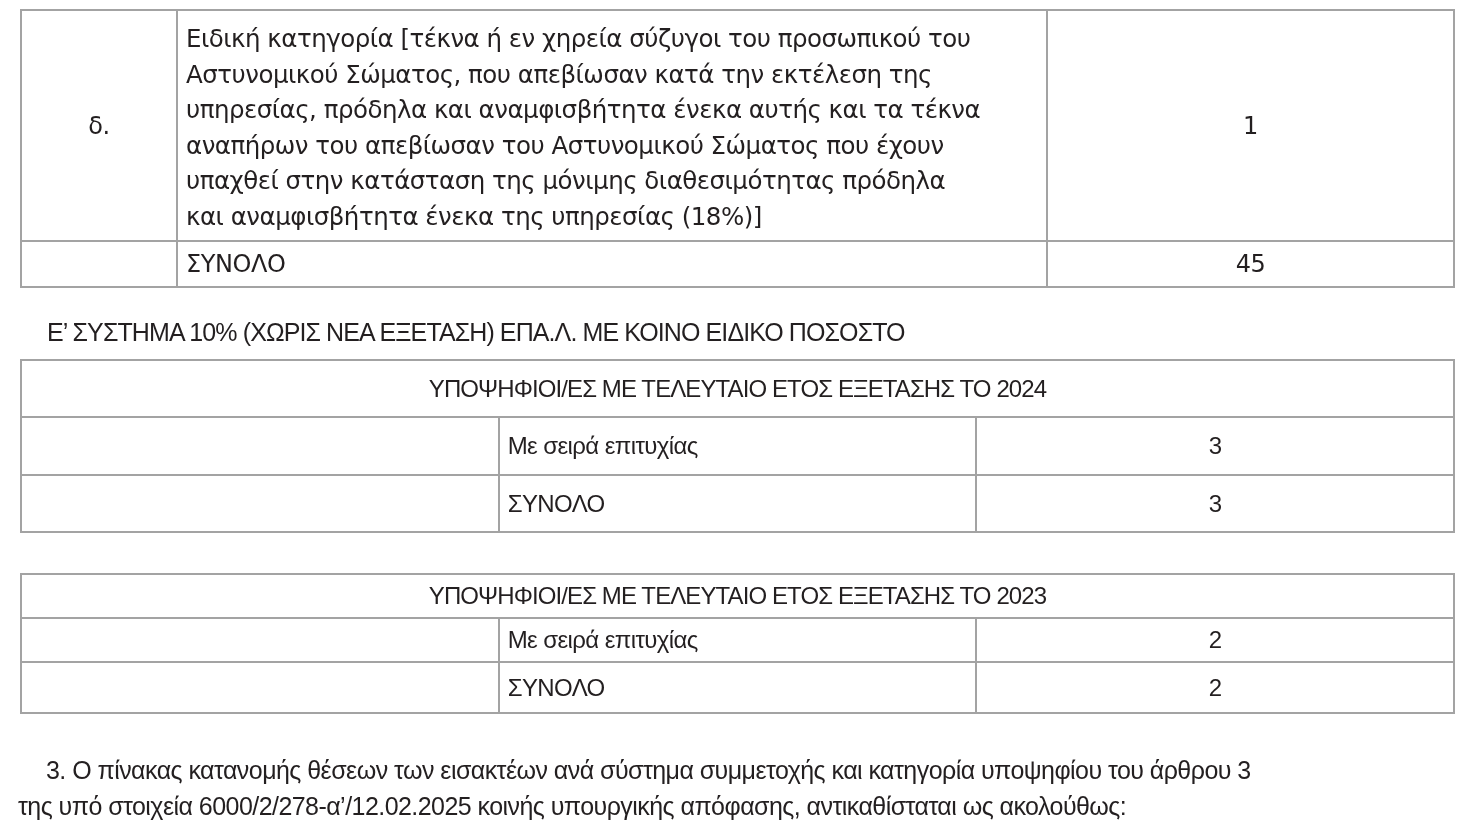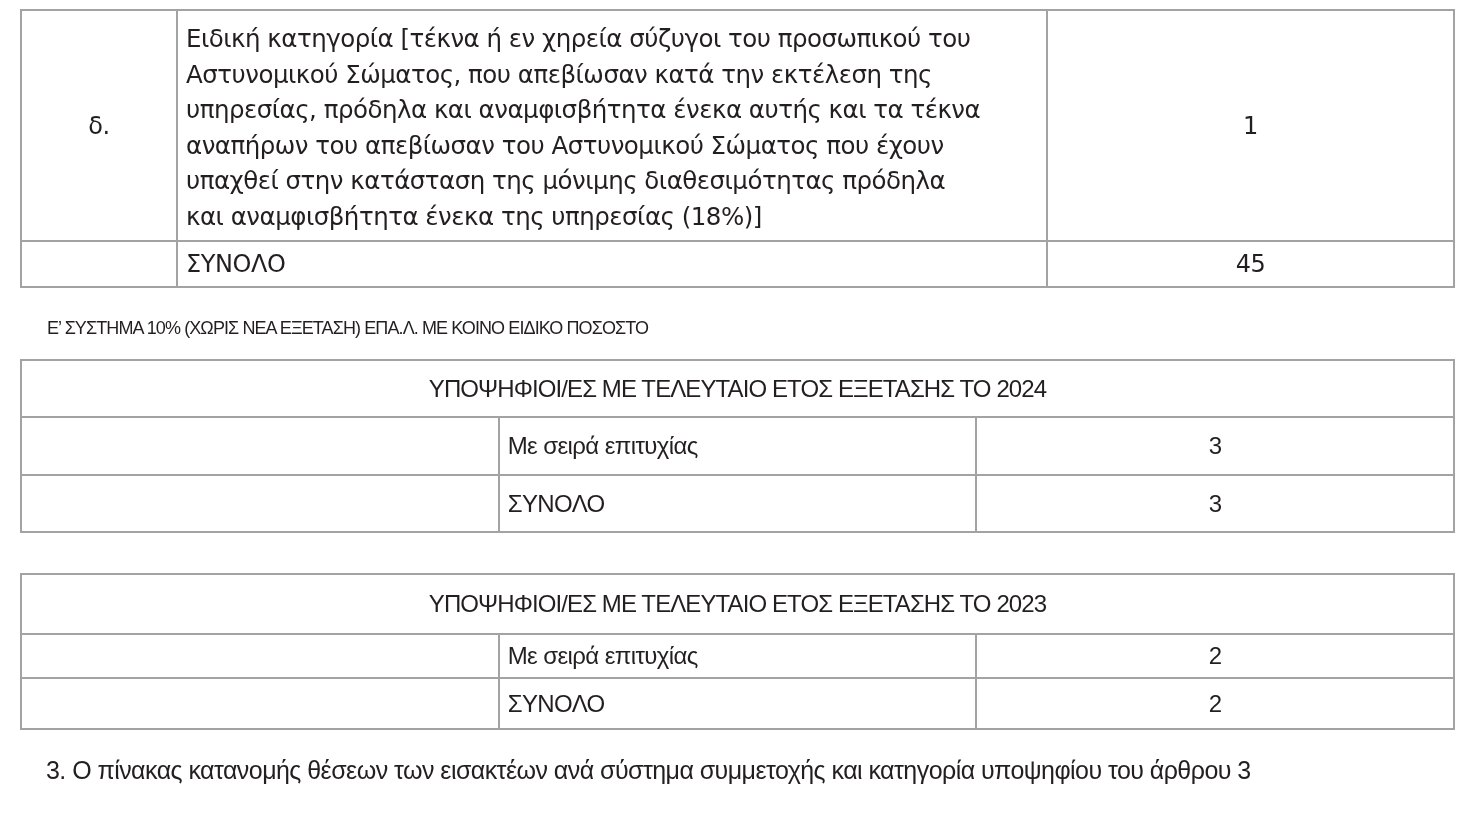--- a/index.html
+++ b/index.html
@@ -18,21 +18,21 @@
   .c1 { width: 154px; text-align: center; }
   .c2 { width: 860px; padding-left: 8px !important; text-align: left; }
   .c3 { text-align: center; }
   .hdr { text-align: center; font-family: "Liberation Sans Narrow", "Liberation Sans", sans-serif; letter-spacing: -0.9px !important; }
   .narrow { font-family: "Liberation Sans", sans-serif; letter-spacing: -0.6px !important; border-radius: 17px; }
   .long-text { padding-top: 10px !important; padding-bottom: 6px !important; line-height: 35.5px !important; font-size: 24.5px !important; letter-spacing: -0.5px !important; }
   #t1 { top: 9px; }
   #t2 { top: 359px; padding-left: 28px; }
   #t3 { top: 573px; }
   .section-heading {
-    position: absolute; left: 47px; top: 318px; font-size: 18px;
+    position: absolute; left: 47px; top: 318px; font-size: 25px;
     font-family: "Liberation Sans", sans-serif; letter-spacing: -0.9px; white-space: nowrap;
   }
   .para {
     position: absolute; left: 18px; top: 752px; width: 1450px;
     font-size: 25px; line-height: 36px; letter-spacing: -0.55px;
     font-family: "Liberation Sans", sans-serif;
   }
   .para .line { display: block; white-space: nowrap; }
   .para .indent { padding-left: 28px; }
   .big { font-size: 34px; }
@@ -77,31 +77,32 @@
   <tr style="height:57px;">
     <td class="c1"></td>
     <td class="c2 narrow">ΣΥΝΟΛΟ</td>
     <td class="c3 narrow">3</td>
   </tr>
 </tbody>
   </table>
 
 <table id="t3" class="tbl">
   <tbody>
-      <tr style="height:60px;">
+      <tr style="height:44px;">
     <td colspan="3" class="hdr">ΥΠΟΨΗΦΙΟΙ/ΕΣ ΜΕ ΤΕΛΕΥΤΑΙΟ ΕΤΟΣ ΕΞΕΤΑΣΗΣ ΤΟ 2023</td>
   </tr>
   <tr style="height:44px;">
     <td class="c1"></td>
     <td class="c2 narrow">Με σειρά επιτυχίας</td>
     <td class="c3 narrow">2</td>
   </tr>
   <tr style="height:51px;">
     <td class="c1"></td>
     <td class="c2 narrow">ΣΥΝΟΛΟ</td>
     <td class="c3 narrow big">2</td>
   </tr>
 </tbody>
   </table>
 
 <div class="para">
   <span class="line indent">3. Ο πίνακας κατανομής θέσεων των εισακτέων ανά σύστημα συμμετοχής και κατηγορία υποψηφίου του άρθρου 3</span>
+  <span class="line">της υπό στοιχεία 6000/2/278-α’/12.02.2025 κοινής υπουργικής απόφασης, αντικαθίσταται ως ακολούθως:</span>
 </div>
 
 </body></html>

